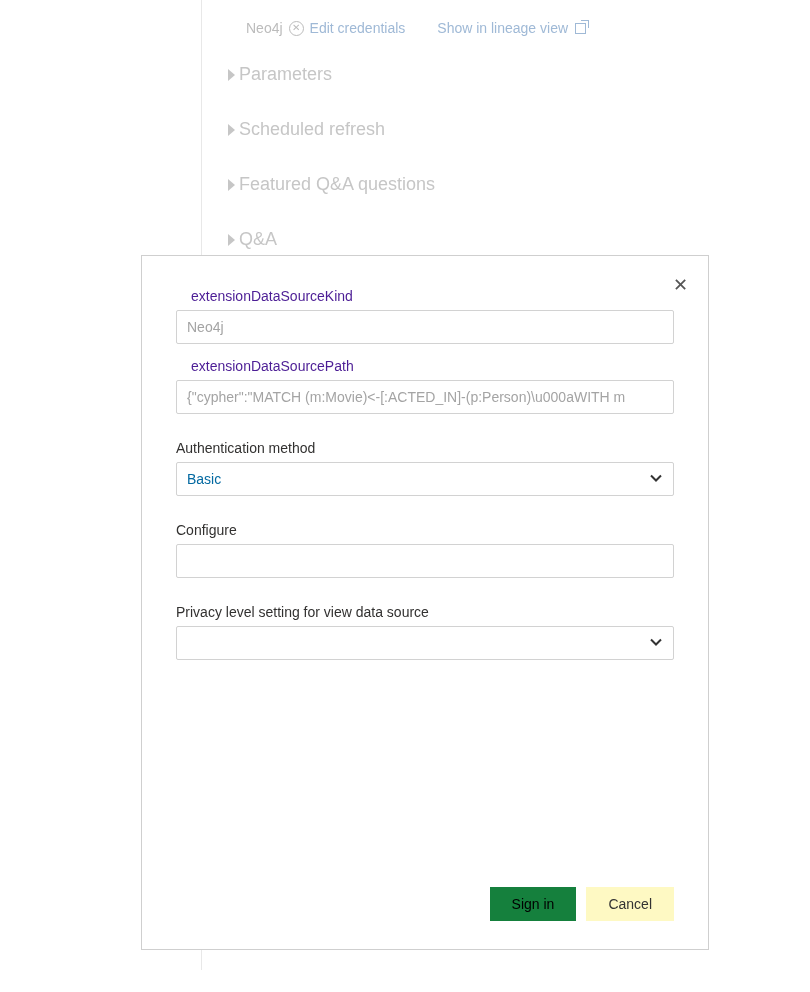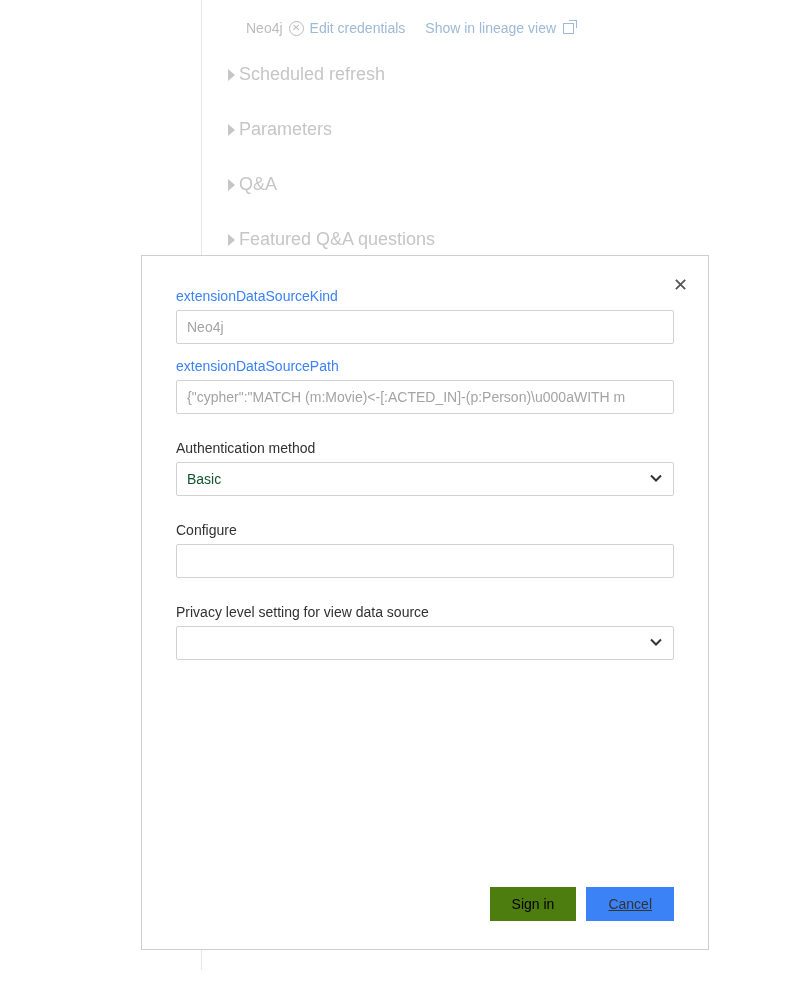--- a/index.html
+++ b/index.html
@@ -36,21 +36,21 @@
     }
     .bg-row .label {
       margin-right: 2px;
     }
     .bg-row .link {
       color: #9fb9d6;
       cursor: pointer;
       margin-left: -2px;
     }
     .bg-row .link.external {
-      margin-left: 16px;
+      margin-left: 28px;
       display: inline-flex;
       align-items: center;
       gap: 7px;
     }
     .bg-circle-x {
       width: 15px; height: 15px;
       border: 1px solid #bcbcbc;
       border-radius: 50%;
       display: inline-flex;
       align-items: center; justify-content: center;
@@ -117,37 +117,38 @@
     }
     .field {
       margin-bottom: 14px;
     }
     .field-label {
       font-size: 14px;
       color: #323130;
       margin-bottom: 6px;
     }
     .field-label.muted {
-      color: #3b82f6;
+      color: #4c1d95;
+      margin-left: 15px;
     }
     .text-input, .select-input {
       width: 100%;
       height: 34px;
       border: 1px solid #d2d2d2;
       border-radius: 2px;
       padding: 0 10px;
       font-size: 14px;
       font-family: inherit;
       color: #a4a4a4;
       background: #fff;
     }
     .select-input {
       appearance: none;
       -webkit-appearance: none;
-      color: #14532d;
+      color: #0369a1;
       padding-right: 18px;
       background-image: none;
     }
     .select-wrap {
       position: relative;
     }
     .select-caret {
       position: absolute;
       right: 12px; top: 50%;
       transform: translateY(-50%);
@@ -167,55 +168,55 @@
       gap: 10px;
     }
     .btn {
       height: 34px;
       padding: 0 22px;
       font-size: 14px;
       border: none;
       cursor: pointer;
       font-family: inherit;
     }
-    .btn-primary { background: #4d7c0f; color: #000; }
-    .btn-secondary { background: #3b82f6; color: #333; text-decoration: underline; }
+    .btn-primary { background: #15803d; color: #000; }
+    .btn-secondary { background: #fef9c3; color: #333; }
     .gap-lg { margin-top: 12px; }
   </style>
 </head>
 <body>
 
 <div class="bg-border"></div>
 
 <div class="bg-content">
   <div class="bg-row">
     <span class="label">Neo4j</span>
     <span class="bg-circle-x">✕</span>
     <span class="link">Edit credentials</span>
     <span class="link external">
       <span>Show in lineage view</span>
       <span class="ext-icon"></span>
     </span>
   </div>
 
   <div class="collapsed-item">
     <span class="tri"></span>
+    <span>Parameters</span>
+  </div>
+  <div class="collapsed-item">
+    <span class="tri"></span>
     <span>Scheduled refresh</span>
   </div>
   <div class="collapsed-item">
     <span class="tri"></span>
-    <span>Parameters</span>
+    <span>Featured Q&amp;A questions</span>
   </div>
   <div class="collapsed-item">
     <span class="tri"></span>
     <span>Q&amp;A</span>
-  </div>
-  <div class="collapsed-item">
-    <span class="tri"></span>
-    <span>Featured Q&amp;A questions</span>
   </div>
 </div>
 
 <div class="dialog">
   <span class="dialog-close">✕</span>
 
   <div class="field">
     <div class="field-label muted">extensionDataSourceKind</div>
     <input class="text-input readonly" type="text" readonly="" value="Neo4j" style="">
   </div>

